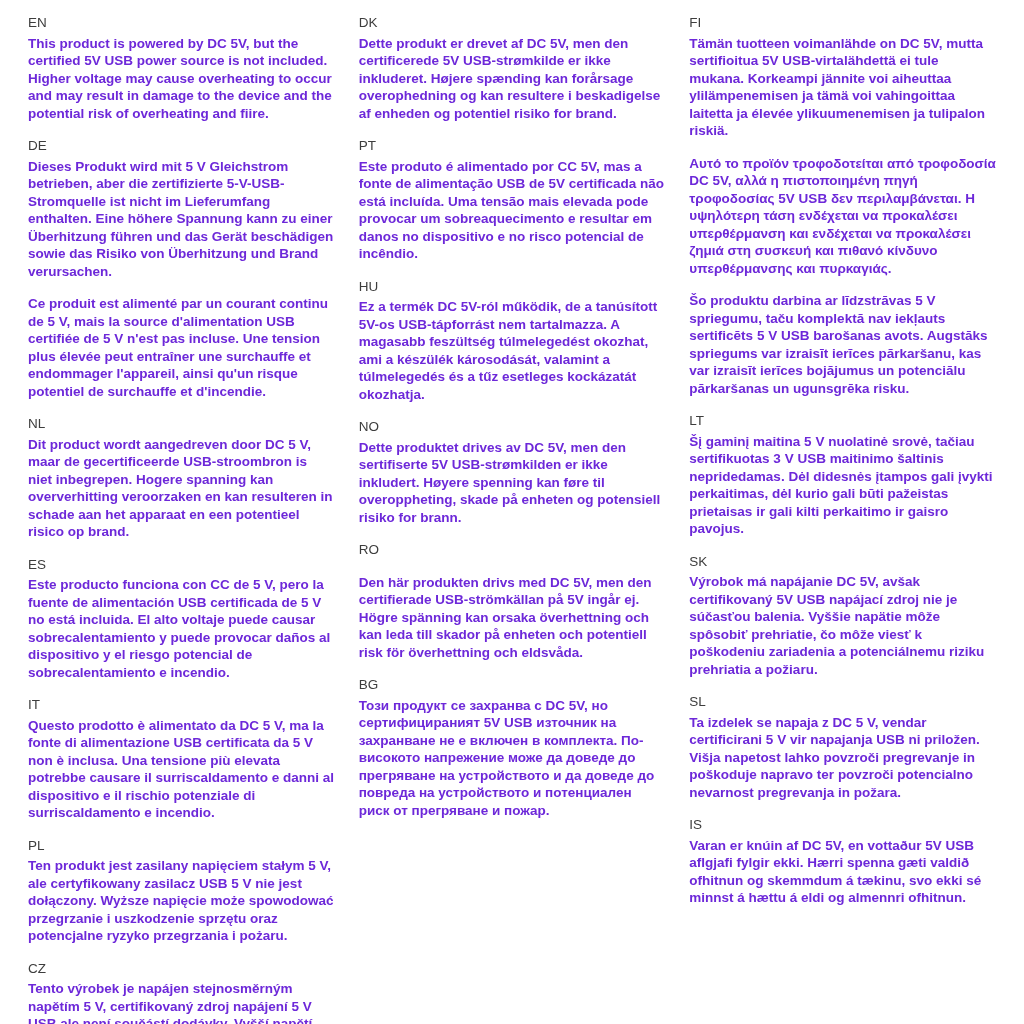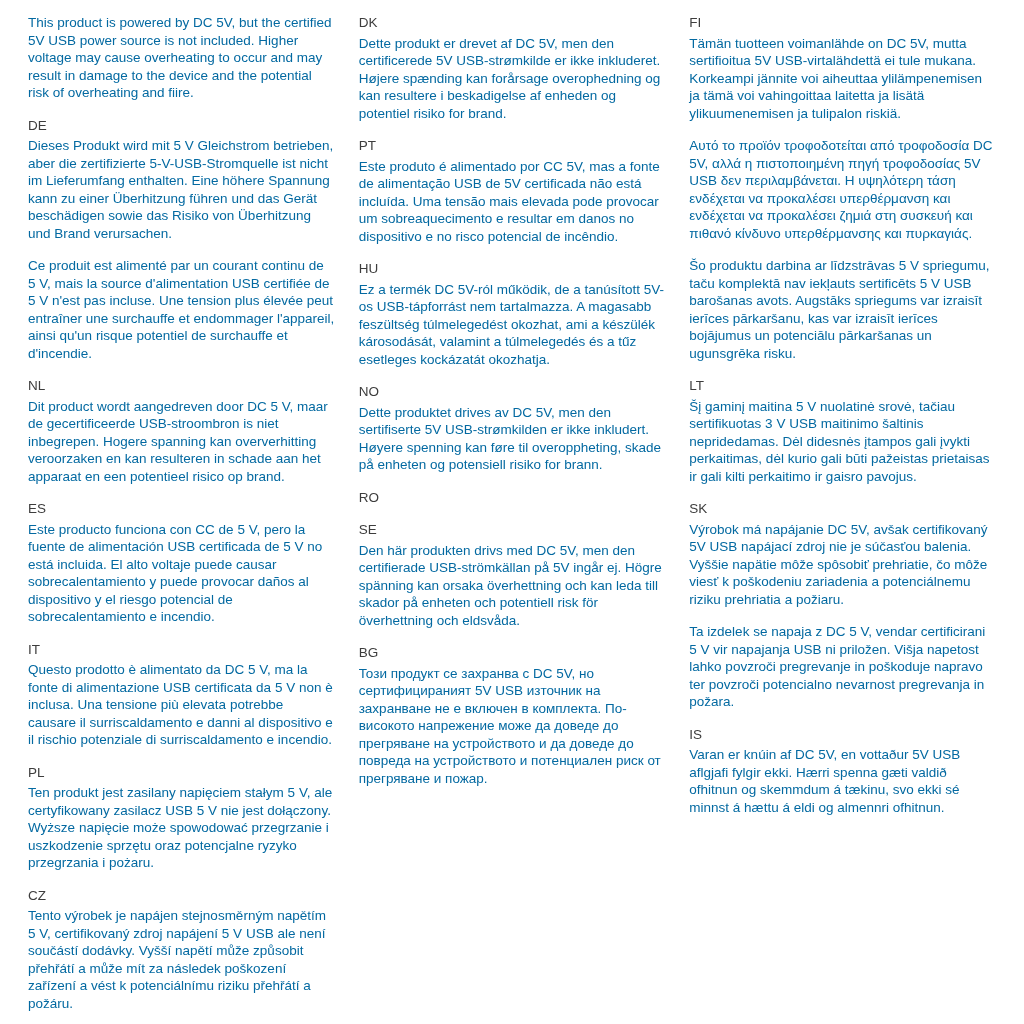--- a/index.html
+++ b/index.html
@@ -27,35 +27,36 @@
   }
   .lang-code {
     font-size: 13.5px;
     font-weight: 400;
     line-height: 17.5px;
     margin: 0 0 3px 0;
     color: #3d3d3d;
   }
   .lang-text {
     font-size: 13.5px;
-    font-weight: 400;
+    font-weight: 700;
     line-height: 17.5px;
     margin: 0;
-    color: #0369a1;
+    color: #6d28d9;
     text-align: left;
     word-wrap: break-word;
   }
 </style>
 </head>
 <body>
 
 <div class="page">
 
   <div class="column">
     <section class="lang-block">
+      <h2 class="lang-code">EN</h2>
       <p class="lang-text">This product is powered by DC 5V, but the certified 5V USB power source is not included. Higher voltage may cause overheating to occur and may result in damage to the device and the potential risk of overheating and fiire.</p>
     </section>
     <section class="lang-block">
       <h2 class="lang-code">DE</h2>
       <p class="lang-text">Dieses Produkt wird mit 5 V Gleichstrom betrieben, aber die zertifizierte 5-V-USB-Stromquelle ist nicht im Lieferumfang enthalten. Eine höhere Spannung kann zu einer Überhitzung führen und das Gerät beschädigen sowie das Risiko von Überhitzung und Brand verursachen.</p>
     </section>
     <section class="lang-block">
       <p class="lang-text">Ce produit est alimenté par un courant continu de 5 V, mais la source d'alimentation USB certifiée de 5 V n'est pas incluse. Une tension plus élevée peut entraîner une surchauffe et endommager l'appareil, ainsi qu'un risque potentiel de surchauffe et d'incendie.</p>
     </section>
     <section class="lang-block">
@@ -94,49 +95,49 @@
       <p class="lang-text">Ez a termék DC 5V-ról működik, de a tanúsított 5V-os USB-tápforrást nem tartalmazza. A magasabb feszültség túlmelegedést okozhat, ami a készülék károsodását, valamint a túlmelegedés és a tűz esetleges kockázatát okozhatja.</p>
     </section>
     <section class="lang-block">
       <h2 class="lang-code">NO</h2>
       <p class="lang-text">Dette produktet drives av DC 5V, men den sertifiserte 5V USB-strømkilden er ikke inkludert. Høyere spenning kan føre til overoppheting, skade på enheten og potensiell risiko for brann.</p>
     </section>
     <section class="lang-block">
       <h2 class="lang-code">RO</h2>
     </section>
     <section class="lang-block">
-      <h2 class="lang-code">SE</h2>
       <p class="lang-text">Den här produkten drivs med DC 5V, men den certifierade USB-strömkällan på 5V ingår ej. Högre spänning kan orsaka överhettning och kan leda till skador på enheten och potentiell risk för överhettning och eldsvåda.</p>
     </section>
     <section class="lang-block">
       <h2 class="lang-code">BG</h2>
       <p class="lang-text">Този продукт се захранва с DC 5V, но сертифицираният 5V USB източник на захранване не е включен в комплекта. По-високото напрежение може да доведе до прегряване на устройството и да доведе до повреда на устройството и потенциален риск от прегряване и пожар.</p>
     </section>
   </div>
 
   <div class="column">
     <section class="lang-block">
       <h2 class="lang-code">FI</h2>
-      <p class="lang-text">Tämän tuotteen voimanlähde on DC 5V, mutta sertifioitua 5V USB-virtalähdettä ei tule mukana. Korkeampi jännite voi aiheuttaa ylilämpenemisen ja tämä voi vahingoittaa laitetta ja lisätä ylikuumenemisen ja tulipalon riskiä.</p>
+      <p class="lang-text">Tämän tuotteen voimanlähde on DC 5V, mutta sertifioitua 5V USB-virtalähdettä ei tule mukana. Korkeampi jännite voi aiheuttaa ylilämpenemisen ja tämä voi vahingoittaa laitetta ja élevée ylikuumenemisen ja tulipalon riskiä.</p>
     </section>
     <section class="lang-block">
       <p class="lang-text">Αυτό το προϊόν τροφοδοτείται από τροφοδοσία DC 5V, αλλά η πιστοποιημένη πηγή τροφοδοσίας 5V USB δεν περιλαμβάνεται. Η υψηλότερη τάση ενδέχεται να προκαλέσει υπερθέρμανση και ενδέχεται να προκαλέσει ζημιά στη συσκευή και πιθανό κίνδυνο υπερθέρμανσης και πυρκαγιάς.</p>
     </section>
     <section class="lang-block">
       <p class="lang-text">Šo produktu darbina ar līdzstrāvas 5 V spriegumu, taču komplektā nav iekļauts sertificēts 5 V USB barošanas avots. Augstāks spriegums var izraisīt ierīces pārkaršanu, kas var izraisīt ierīces bojājumus un potenciālu pārkaršanas un ugunsgrēka risku.</p>
     </section>
     <section class="lang-block">
       <h2 class="lang-code">LT</h2>
       <p class="lang-text">Šį gaminį maitina 5 V nuolatinė srovė, tačiau sertifikuotas 3 V USB maitinimo šaltinis nepridedamas. Dėl didesnės įtampos gali įvykti perkaitimas, dėl kurio gali būti pažeistas prietaisas ir gali kilti perkaitimo ir gaisro pavojus.</p>
     </section>
     <section class="lang-block">
       <h2 class="lang-code">SK</h2>
       <p class="lang-text">Výrobok má napájanie DC 5V, avšak certifikovaný 5V USB napájací zdroj nie je súčasťou balenia. Vyššie napätie môže spôsobiť prehriatie, čo môže viesť k poškodeniu zariadenia a potenciálnemu riziku prehriatia a požiaru.</p>
     </section>
     <section class="lang-block">
+      <h2 class="lang-code">SL</h2>
       <p class="lang-text">Ta izdelek se napaja z DC 5 V, vendar certificirani 5 V vir napajanja USB ni priložen. Višja napetost lahko povzroči pregrevanje in poškoduje napravo ter povzroči potencialno nevarnost pregrevanja in požara.</p>
     </section>
     <section class="lang-block">
       <h2 class="lang-code">IS</h2>
       <p class="lang-text">Varan er knúin af DC 5V, en vottaður 5V USB aflgjafi fylgir ekki. Hærri spenna gæti valdið ofhitnun og skemmdum á tækinu, svo ekki sé minnst á hættu á eldi og almennri ofhitnun.</p>
     </section>
   </div>
 
 </div>
 

